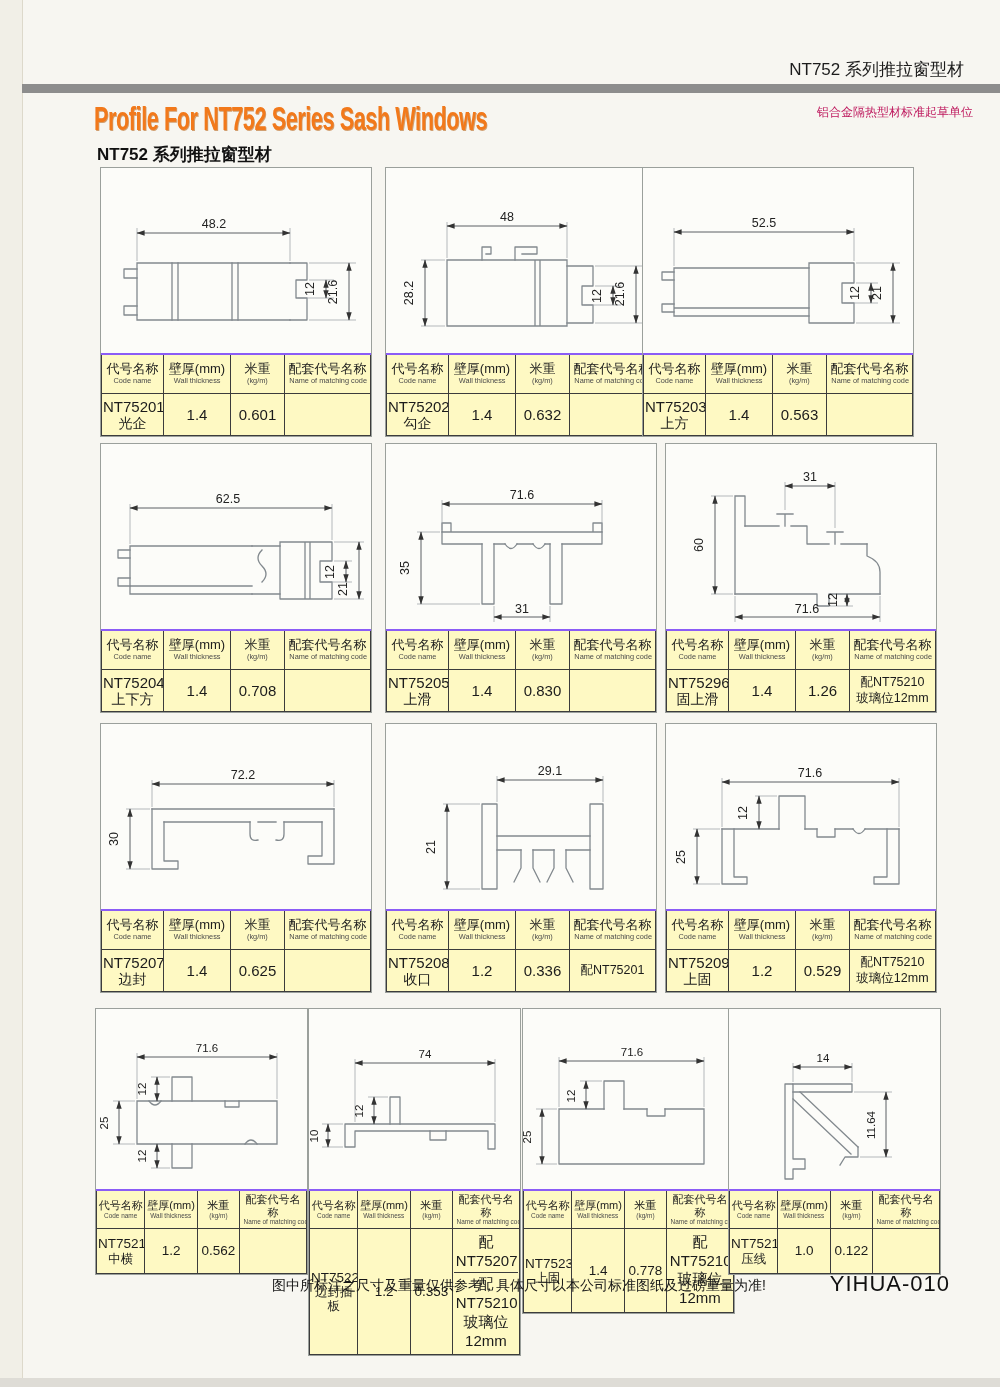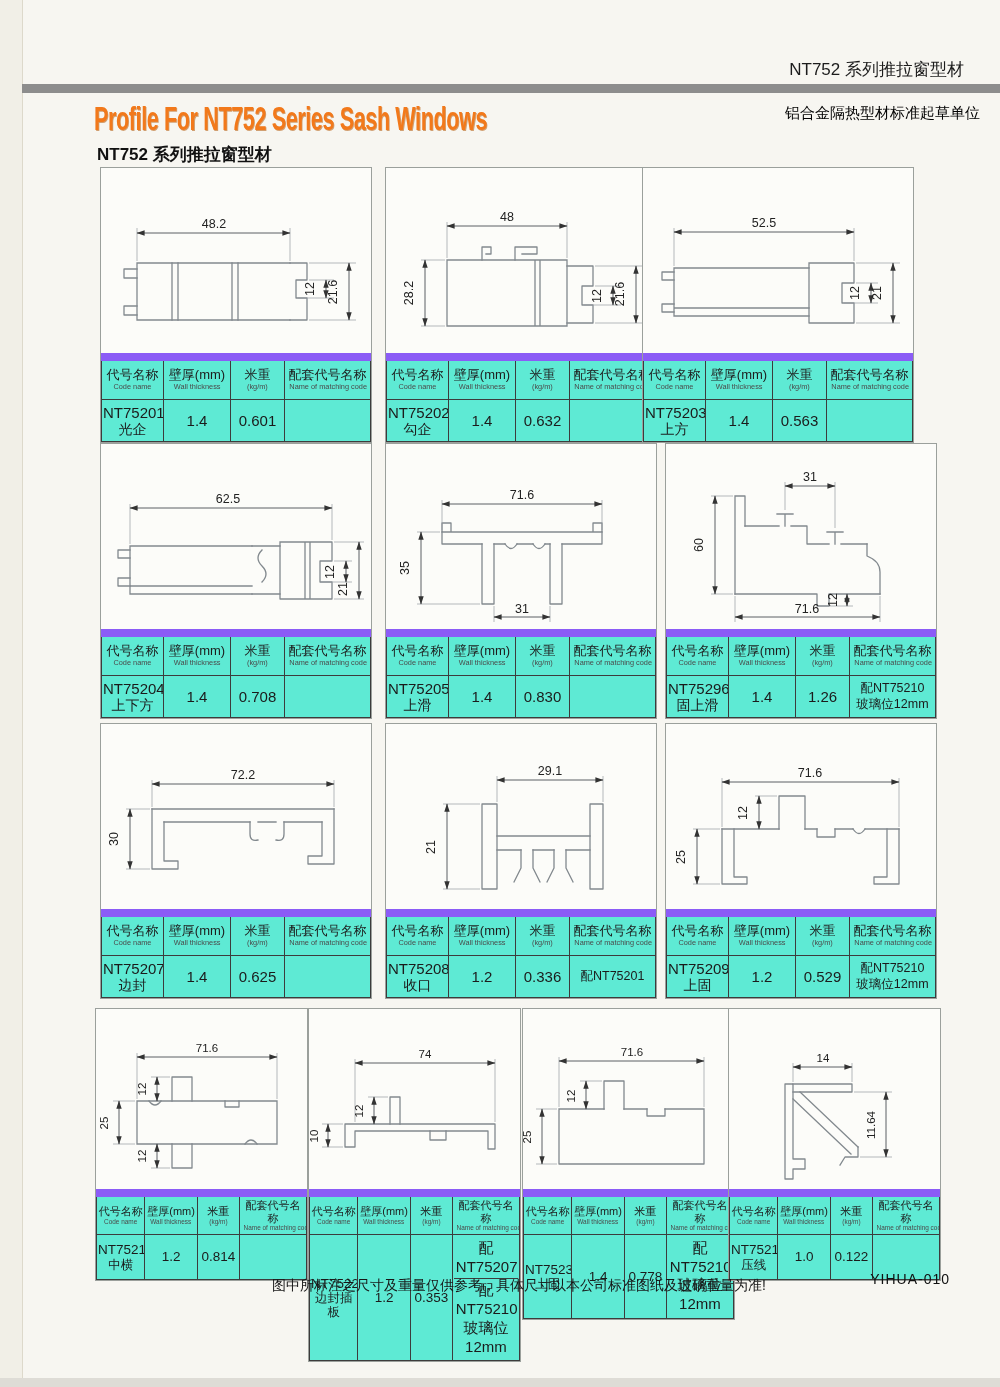--- a/index.html
+++ b/index.html
@@ -1,40 +1,40 @@
 <!DOCTYPE html>
 <html><head>
 <meta charset="utf-8">
 <style>
   html,body{margin:0;padding:0}
   body{width:1000px;height:1387px;position:relative;background:#f7f6f1;font-family:"Liberation Sans",sans-serif;overflow:hidden}
   .scan-left{position:absolute;left:0;top:0;width:22px;height:100%;background:#f1efe7;border-right:1px solid #ddd9cb}
   .botbar{position:absolute;left:0;bottom:0;width:100%;height:9px;background:#dedcd6}
   .topbar{position:absolute;left:22px;top:84px;width:978px;height:9px;background:#8d8d8d}
   .hdr1{position:absolute;right:36px;top:58px;font-size:17px;color:#1c1c1c}
-  .hdr2{position:absolute;right:20px;top:104px;font-size:15px;color:#000000}
+  .hdr2{position:absolute;right:27px;top:104px;font-size:12px;color:#be185d}
   .title-en{position:absolute;left:94px;top:100px;font-size:27px;font-weight:bold;color:#f2791b;white-space:nowrap;
             transform:scale(0.8,1.25);transform-origin:left top;letter-spacing:-0.5px;text-shadow:1px 1px 0 rgba(178,87,8,.55)}
   .title-cn{position:absolute;left:97px;top:143px;font-size:17px;color:#111;font-weight:600}
   .fnote{position:absolute;left:272px;top:1277px;font-size:14px;color:#161616;font-weight:400}
-  .fcode{position:absolute;right:50px;top:1271px;font-size:14px;color:#101010;letter-spacing:1px}
+  .fcode{position:absolute;right:50px;top:1271px;font-size:22px;color:#101010;letter-spacing:1px}
 
   .cell{position:absolute;background:#fcfcf9;border:1px solid #9ba09c}
   .w3{width:270px}
   .w4{width:211px}
   .draw{height:185px;position:relative}
   .w4 .draw{height:180px}
   .draw svg{display:block;width:100%;height:100%}
   svg .p{fill:none;stroke:#82898e;stroke-width:1.3;stroke-linejoin:round;stroke-linecap:square}
   svg .d{stroke:#4a4f54;stroke-width:0.9;fill:none}
   svg .e{stroke:#979ba0;stroke-width:0.7}
   svg text{fill:#222;font-size:12.5px;font-family:"Liberation Sans",sans-serif}
   .w4 svg text{font-size:11.5px}
 
-  table.spec{width:100%;border-collapse:collapse;background:#5eead4;table-layout:fixed;border-top:8px solid #8b5cf6}
+  table.spec{width:100%;border-collapse:collapse;background:#fef9c3;table-layout:fixed;border-top:2px solid #8b5cf6}
   table.spec td{border:1px solid #3c3c3c;text-align:center;vertical-align:middle;padding:2px 1px;overflow:hidden}
   .c1{width:23%}.c2{width:25%}.c3{width:20%}.c4{width:32%}
   .hd td{height:34px}
   .hd .cn{font-size:13px;color:#1d1d1d;line-height:1.15}
   .hd .en{font-size:8px;color:#4a4a4a;line-height:1.1;transform:scaleX(.92);transform-origin:center;white-space:nowrap}
   .dt td{height:37px}
   .dt .code{font-size:15px;color:#1b1b1b;line-height:1.15}
   .dt .pname{font-size:14px;color:#1b1b1b;line-height:1.15}
   .dt td.val{font-size:15px;color:#1b1b1b}
   td.match{padding:0}
@@ -719,21 +719,21 @@
               <div class="cn">配套代号名称</div>
               <div class="en">Name of matching code</div>
             </td>
     </tr>
     <tr class="dt">
       <td>
               <div class="code">NT75219</div>
               <div class="pname">中横</div>
             </td>
       <td class="val">1.2</td>
-      <td class="val">0.814</td>
+      <td class="val">0.562</td>
       <td class="match"></td>
     </tr>
   </tbody>
       </table>
 </div>
 </div>
 
 <div class="cell w4" style="left:308px;top:1008px">
   <div class="draw">
   <svg viewBox="0 0 209 180">

